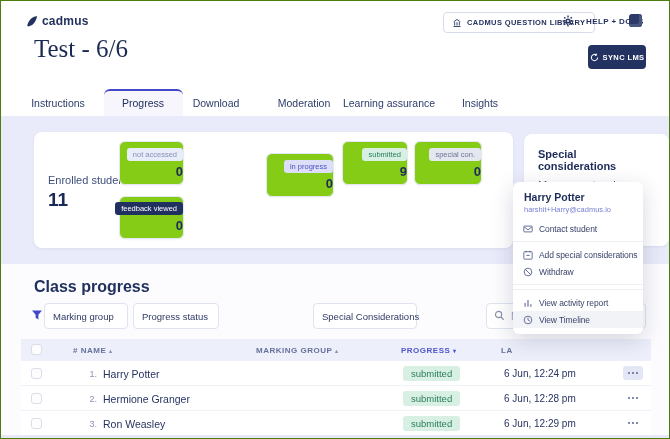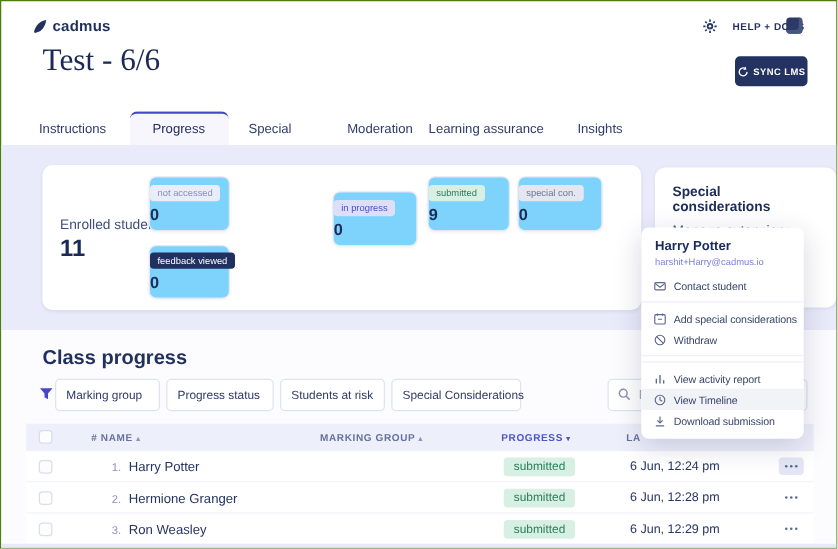--- a/index.html
+++ b/index.html
@@ -35,23 +35,23 @@
   .tab-active-bg { position:absolute; left:103px; top:88px; width:79px; height:27px;
                    background:#f6f6fc; border-top:2px solid #4448c8; border-radius:6px 6px 0 0; z-index:1; }
   .tab.active { font-weight:400; color:#222f5e; }
 
   
   .stats-band { position:absolute; left:0; top:115px; width:670px; height:148px; background:#e9ebfa; }
   .stats-card { position:absolute; left:33px; top:16px; width:479px; height:116px; background:#fff;
                 border-radius:8px; box-shadow:0 1px 3px rgba(30,40,90,.07); }
   .enrolled-label { position:absolute; left:14px; top:42px; font-size:11px; color:#3f4e7c; }
   .enrolled-value { position:absolute; left:14px; top:57px; font-size:19px; font-weight:700; color:#182a55; }
-  .stat { position:absolute; width:65px; height:44px; background:#7dd3fc; border:1px solid #e5e8f4;
-          border-radius:6px; display:flex; flex-direction:column; align-items:flex-start;
-          justify-content:center; gap:3px; box-shadow:0 1px 2px rgba(30,40,90,.05); }
+  .stat { position:absolute; width:65px; height:44px; background:#84cc16; border:1px solid #e5e8f4;
+          border-radius:6px; display:flex; flex-direction:column; align-items:flex-end;
+          justify-content:center; gap:3px; box-shadow:0 1px 2px rgba(30,40,90,.05);padding-left:20px; }
   .stat .badge { font-size:7.5px; padding:2px 6px; border-radius:3px; white-space:nowrap; }
   .stat .num { font-size:13px; font-weight:700; color:#1c2b58; }
   .b1 { background:#e9ecf9; color:#8591b8; }
   .b2 { background:#fcebea; color:#d4625c; }
   .b3 { background:#dcdff7; color:#4a51c0; }
   .b4 { background:#d8f0e3; color:#2a7d5a; }
   .b5 { background:#e4e7ef; color:#6b7694; }
   .b6 { background:#20305f; color:#ffffff; }
   .sc-card { position:absolute; left:523px; top:18px; width:145px; height:112px; background:#fff;
              border-radius:8px; box-shadow:0 1px 3px rgba(30,40,90,.07); padding:14px; }
@@ -115,20 +115,32 @@
 
   <div class="logo">
     <span>
       <svg width="13" height="13" viewBox="0 0 13 13">
           <path d="M12 1 C7 1.8 3.4 5.2 2.2 10.6 L3 11.4 C8.2 10.4 11.2 6.6 12 1 Z" fill="#22315f"></path>
         </svg>
     </span>
     <span class="logo-text">cadmus</span>
   </div>
 
+  <button class="qlib-btn">
+    <span>
+      <svg width="10" height="10" viewBox="0 0 12 12" fill="none" stroke="#2b3a67" stroke-width="1.1">
+          <path d="M2 4.6 L6 1.8 L10 4.6"></path>
+          <line x1="3.2" y1="5" x2="3.2" y2="9"></line>
+          <line x1="6" y1="5" x2="6" y2="9"></line>
+          <line x1="8.8" y1="5" x2="8.8" y2="9"></line>
+          <line x1="1.8" y1="10.2" x2="10.2" y2="10.2"></line>
+        </svg>
+    </span>
+    <span>CADMUS QUESTION LIBRARY</span>
+  </button>
 
   <span class="gear-btn">
     <svg width="12" height="12" viewBox="0 0 12 12">
         <g stroke="#2b3a67" stroke-width="1.4">
           <line x1="6" y1="0.6" x2="6" y2="2.4"></line>
           <line x1="6" y1="9.6" x2="6" y2="11.4"></line>
           <line x1="0.6" y1="6" x2="2.4" y2="6"></line>
           <line x1="9.6" y1="6" x2="11.4" y2="6"></line>
           <line x1="2.2" y1="2.2" x2="3.4" y2="3.4"></line>
           <line x1="8.6" y1="8.6" x2="9.8" y2="9.8"></line>
@@ -151,21 +163,21 @@
           <path d="M10.2 6 A4.2 4.2 0 1 1 8.6 2.7"></path>
           <path d="M8.2 0.6 L8.8 3 L6.4 3.5" stroke-width="1.1"></path>
         </svg>
     </span>
     <span>SYNC LMS</span>
   </button>
 
   <div class="tab-active-bg"></div>
   <span class="tab" style="left:57px">Instructions</span>
   <span class="tab active" style="left:142px">Progress</span>
-  <span class="tab" style="left:215px">Special</span>
+  <span class="tab" style="left:215px">Download</span>
   <span class="tab" style="left:303px">Moderation</span>
   <span class="tab" style="left:388px">Learning assurance</span>
   <span class="tab" style="left:479px">Insights</span>
 
   <div class="stats-band">
     <div class="stats-card">
       <div class="enrolled-label">Enrolled students</div>
       <div class="enrolled-value">11</div>
 
       <div class="stat" style="left:85px; top:9px;">
@@ -206,26 +218,20 @@
     </span>
 
     <div class="filter-btn" style="left:43px; width:84px;">
       <span>Marking group</span>
       <svg width="7" height="5" viewBox="0 0 8 5" fill="none" stroke="#5a6590" stroke-width="1.2">
           <polyline points="1,1 4,4 7,1"></polyline>
         </svg>
     </div>
     <div class="filter-btn" style="left:132px; width:86px;">
       <span>Progress status</span>
-      <svg width="7" height="5" viewBox="0 0 8 5" fill="none" stroke="#5a6590" stroke-width="1.2">
-          <polyline points="1,1 4,4 7,1"></polyline>
-        </svg>
-    </div>
-    <div class="filter-btn" style="left:223px; width:84px;">
-      <span>Students at risk</span>
       <svg width="7" height="5" viewBox="0 0 8 5" fill="none" stroke="#5a6590" stroke-width="1.2">
           <polyline points="1,1 4,4 7,1"></polyline>
         </svg>
     </div>
     <div class="filter-btn" style="left:312px; width:104px;">
       <span>Special Considerations</span>
       <svg width="7" height="5" viewBox="0 0 8 5" fill="none" stroke="#5a6590" stroke-width="1.2">
           <polyline points="1,1 4,4 7,1"></polyline>
         </svg>
     </div>
@@ -327,23 +333,15 @@
         </svg>
       <span>View activity report</span>
     </div>
     <div class="mi hl">
       <svg width="10" height="10" viewBox="0 0 12 12" fill="none" stroke="#5c6791" stroke-width="1.1">
           <circle cx="6" cy="6" r="4.6"></circle>
           <polyline points="6,3.2 6,6 8.2,7.2"></polyline>
         </svg>
       <span>View Timeline</span>
     </div>
-    <div class="mi">
-      <svg width="10" height="10" viewBox="0 0 12 12" fill="none" stroke="#5c6791" stroke-width="1.1">
-          <line x1="6" y1="1.5" x2="6" y2="7.5"></line>
-          <polyline points="3.5,5.2 6,7.7 8.5,5.2"></polyline>
-          <line x1="2" y1="10.5" x2="10" y2="10.5"></line>
-        </svg>
-      <span>Download submission</span>
-    </div>
   </div>
 
 </div>
 
 </body></html>

